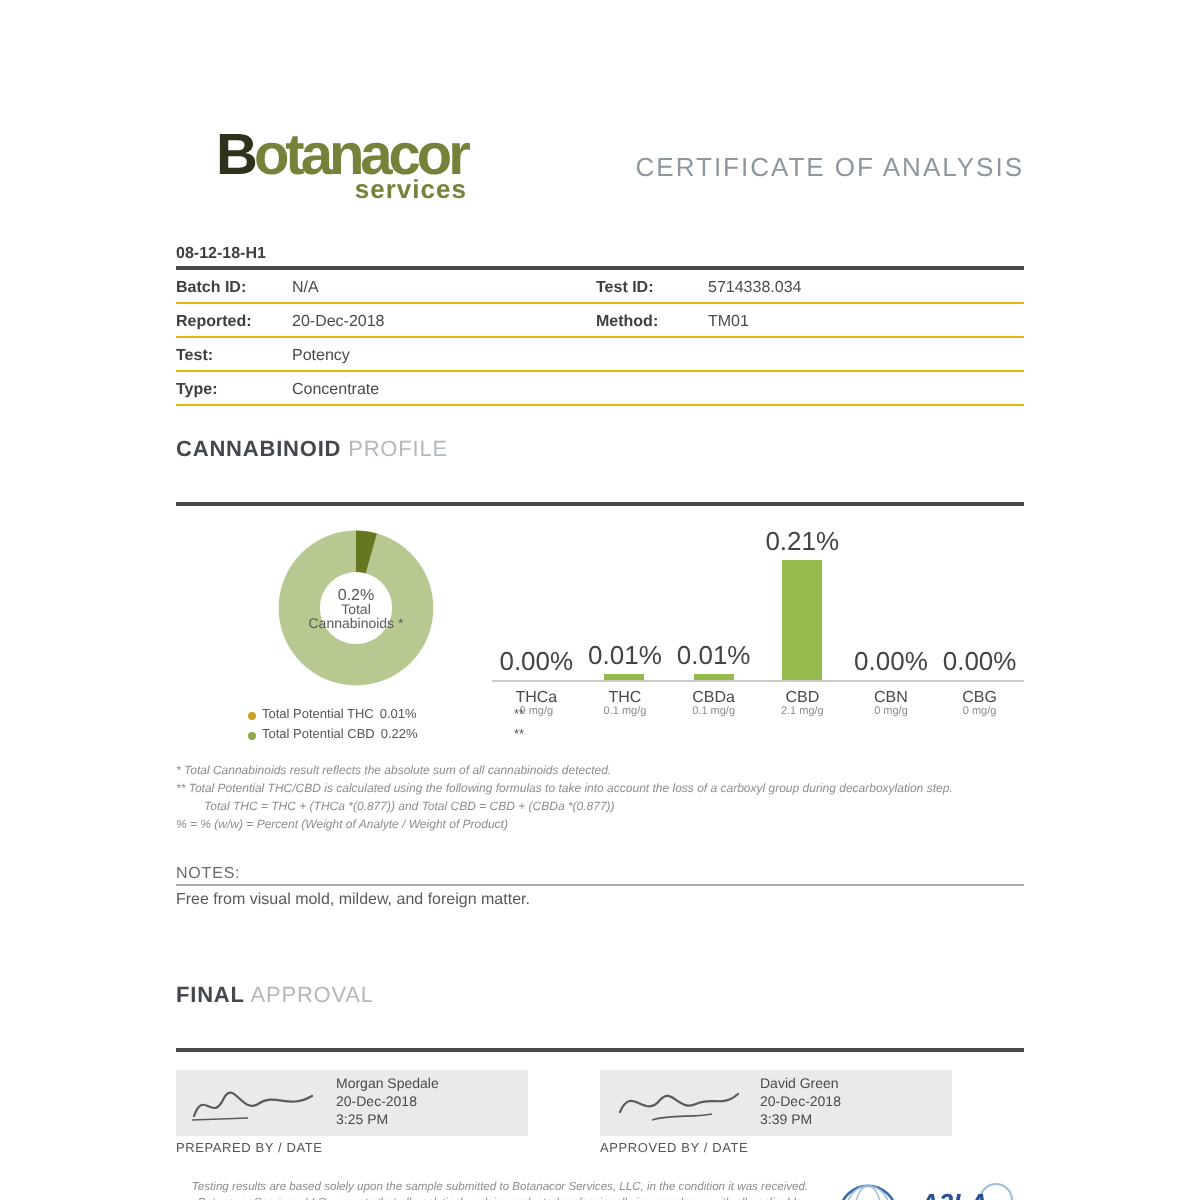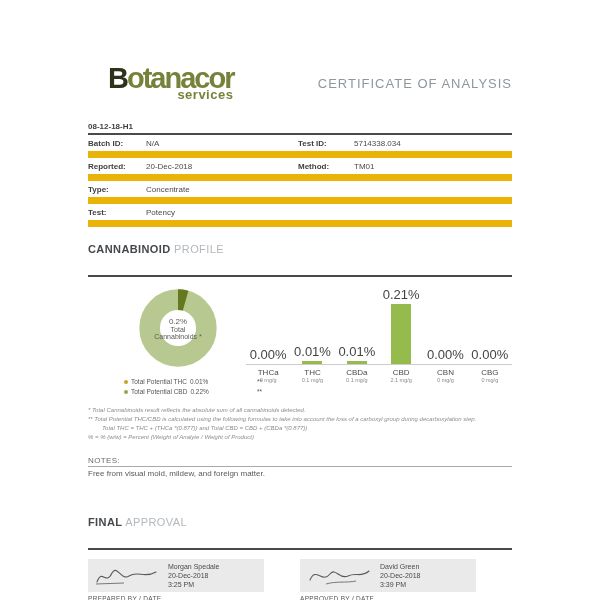--- a/index.html
+++ b/index.html
@@ -14,21 +14,21 @@
   .logo-main { font-size:29px; font-weight:900; letter-spacing:-2px; color:#76823a;margin-left:20px; }
   .logo-main .logo-b { color:#2e321a; }
   .logo-sub { font-size:13px; font-weight:700; color:#76823a; text-align:right; margin-top:-2px; letter-spacing:0.5px; }
   .coa-title { font-size:13px; color:#8e979d; letter-spacing:1px; margin-top:10px; }
 
   
   .sample-id { margin-top:8px; font-size:8px; font-weight:700; color:#3f3f3f;
                padding-bottom:2px; border-bottom:2px solid #4a4a4a; }
   .info-table { width:100%; }
   .info-row { display:grid; grid-template-columns:58px 152px 56px 1fr; font-size:8px;
-              padding:4px 0 3px 0; border-bottom:7px solid #eab308; }
+              padding:4px 0 3px 0; border-bottom:1px solid #eab308; }
   .info-label { font-weight:700; color:#3f3f3f; }
   .info-value { color:#4a4a4a; }
 
   
   .section-header { margin-top:16px; font-size:11px; font-weight:700; letter-spacing:0.4px;
                     padding-bottom:20px; border-bottom:2px solid #4a4a4a; }
   .section-strong { color:#44484c; }
   .section-light { color:#b3b8bc; font-weight:400; }
 
   
@@ -107,28 +107,28 @@
         <span class="info-label">Test ID:</span>
         <span class="info-value">5714338.034</span>
       </div>
       <div class="info-row">
         <span class="info-label">Reported:</span>
         <span class="info-value">20-Dec-2018</span>
         <span class="info-label">Method:</span>
         <span class="info-value">TM01</span>
       </div>
       <div class="info-row">
+        <span class="info-label">Test:</span>
+        <span class="info-value">Potency</span>
+        <span class="info-label"></span>
+          <span class="info-value"></span>
+      </div>
+      <div class="info-row">
         <span class="info-label">Type:</span>
         <span class="info-value">Concentrate</span>
-        <span class="info-label"></span>
-          <span class="info-value"></span>
-      </div>
-      <div class="info-row">
-        <span class="info-label">Test:</span>
-        <span class="info-value">Potency</span>
         <span class="info-label"></span>
           <span class="info-value"></span>
       </div>
     </div>
 
     <div class="section-header">
       <span class="section-strong">CANNABINOID</span><span class="section-light"> PROFILE</span>
     </div>
 
     <div class="chart-row">

